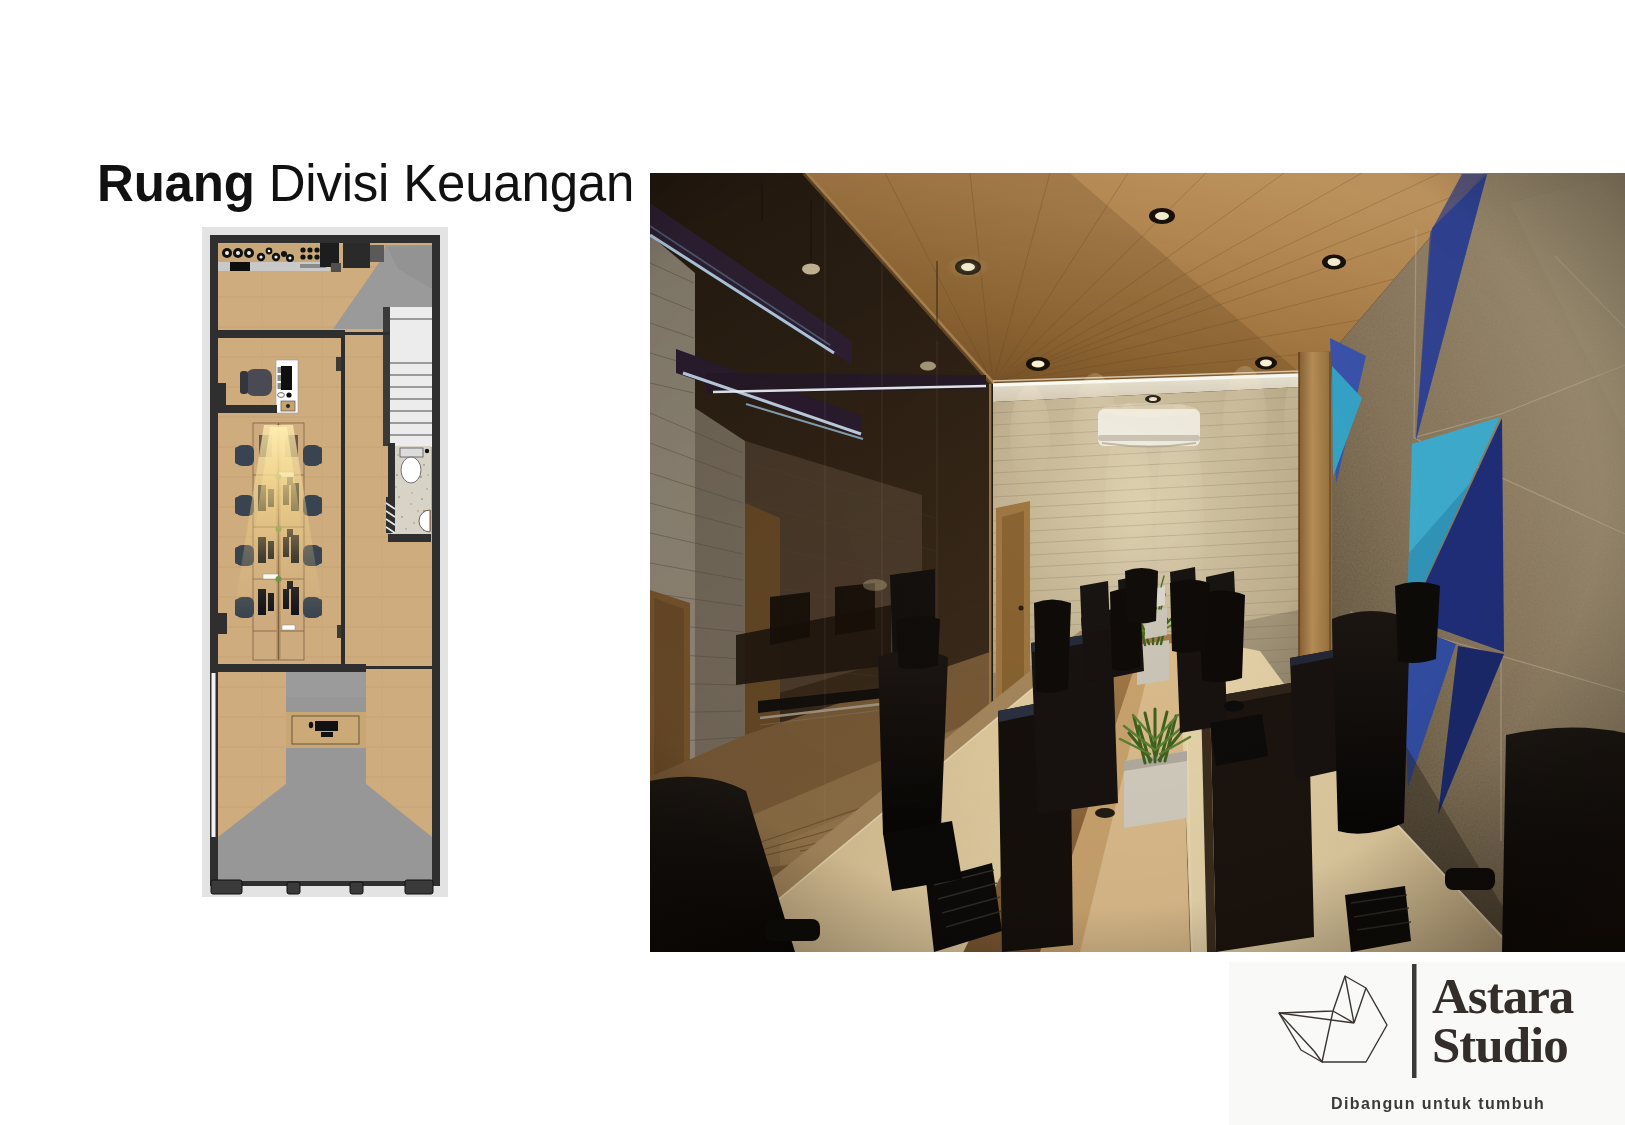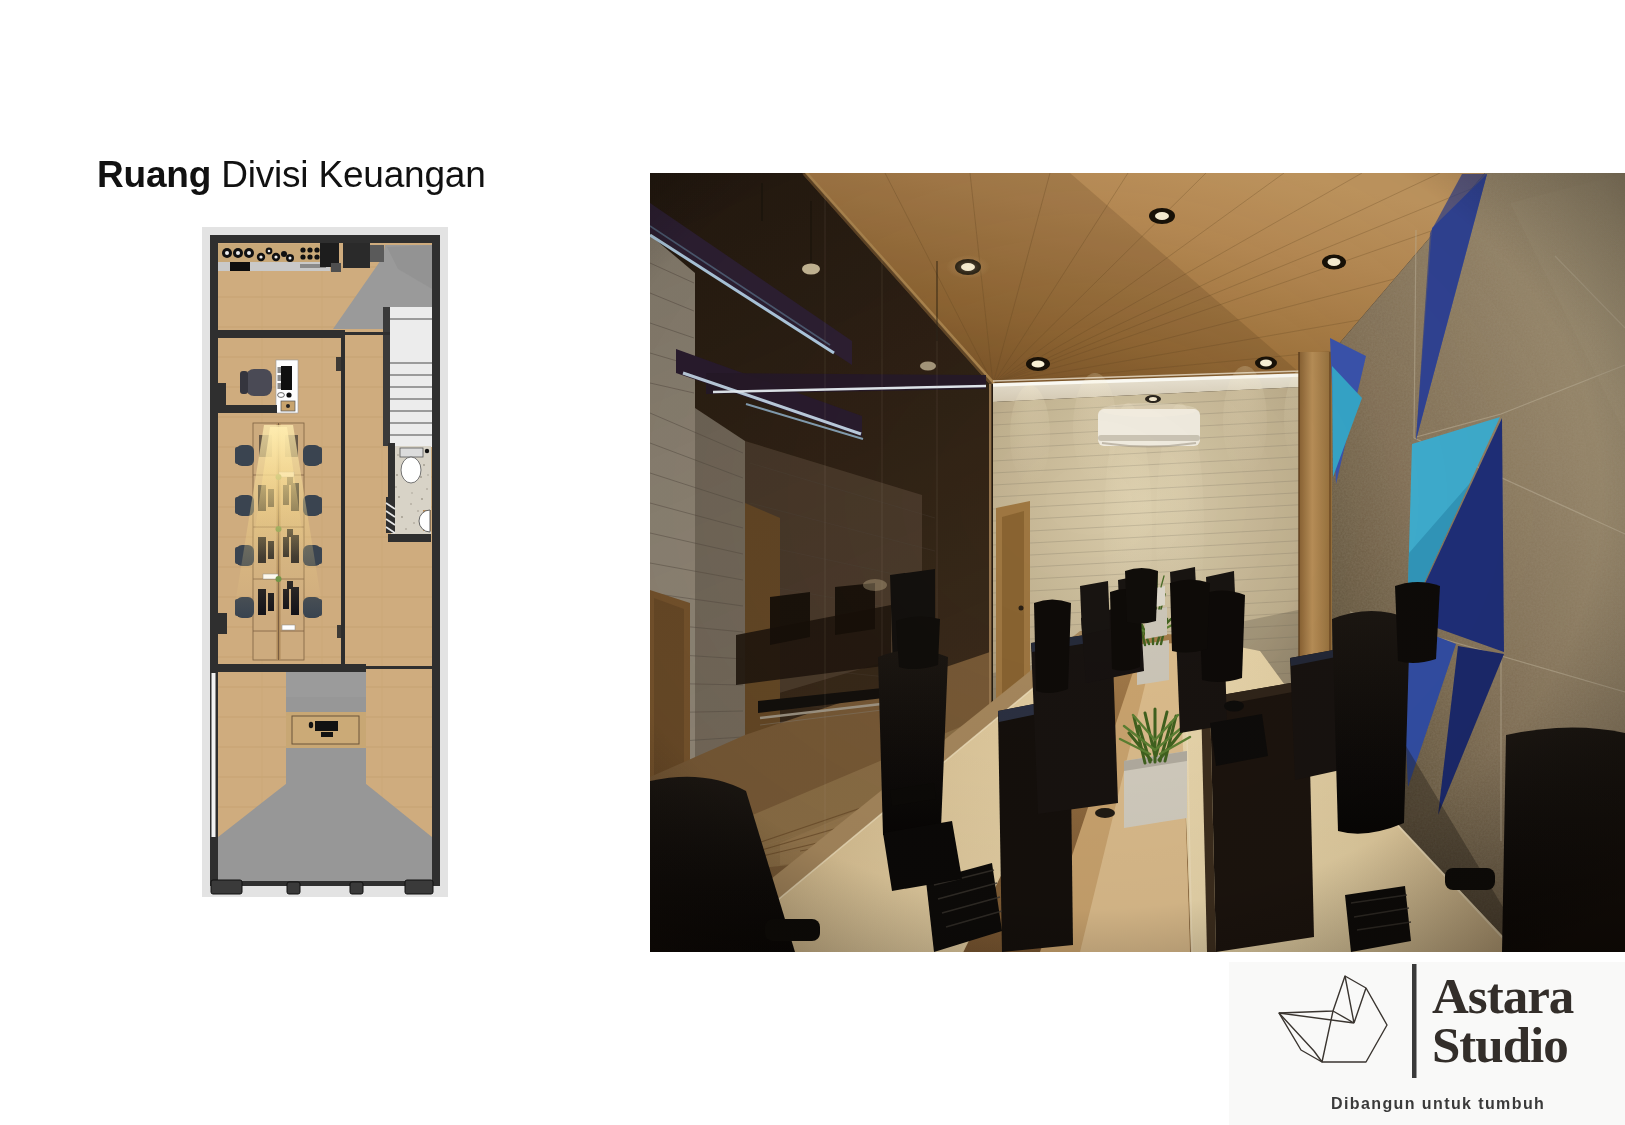--- a/index.html
+++ b/index.html
@@ -4,21 +4,21 @@
 <style>
   html,body{margin:0;padding:0;background:#ffffff;}
   #page{position:relative;width:1625px;height:1125px;background:#ffffff;overflow:hidden;
         font-family:"Liberation Sans", sans-serif;}
   .abs{position:absolute;}
 </style>
 </head>
 <body>
 <div id="page">
 
-  <div class="abs" style="left:97px;top:154px;font-size:37px;color:#111;letter-spacing:-0.2px;"><b>Ruang</b> Divisi Keuangan</div>
+  <div class="abs" style="left:97px;top:154px;font-size:51px;color:#111;letter-spacing:-0.2px;"><b>Ruang</b> Divisi Keuangan</div>
 
   <svg class="abs" style="left:202px;top:227px;" width="246" height="670" viewBox="0 0 246 670">
     <defs>
       <linearGradient id="fpglow" x1="0" y1="0" x2="0" y2="1">
         <stop offset="0" stop-color="#ffedb0" stop-opacity="0.9"></stop>
         <stop offset="0.5" stop-color="#f7d98c" stop-opacity="0.42"></stop>
         <stop offset="1" stop-color="#f2d488" stop-opacity="0"></stop>
       </linearGradient>
     </defs>
 

